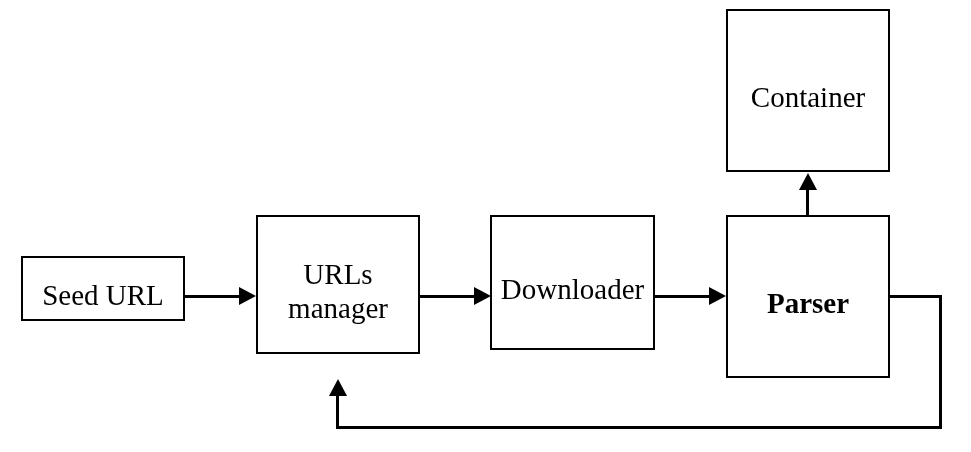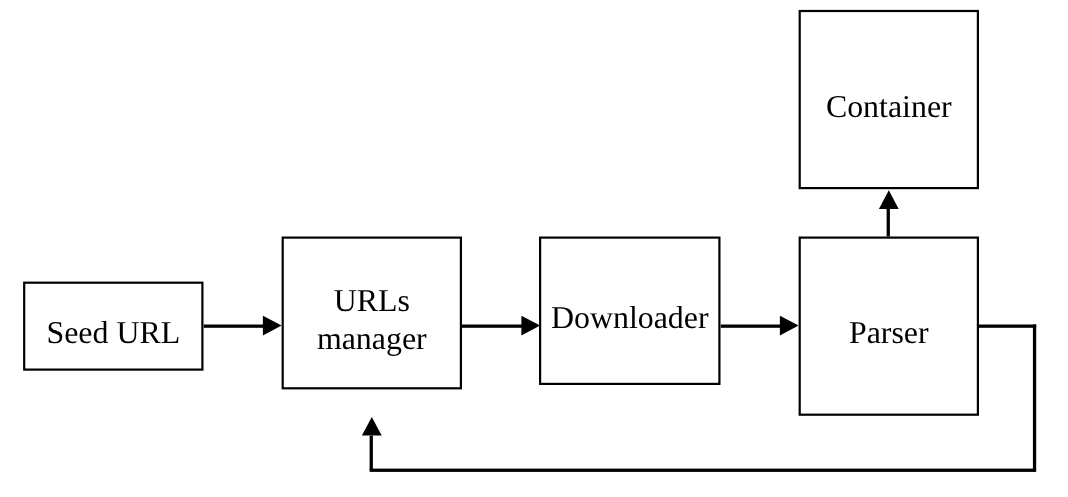--- a/index.html
+++ b/index.html
@@ -30,24 +30,24 @@
     line-height: 1.18;
     z-index: 3;
   }
   .node .label {
     display: block;
     white-space: pre-line;
     padding: 0 4px;
     margin-top: 13px;
   }
   
-  #node-seed-url   { left: 21px;  top: 256px; width: 164px; height: 81px;  font-size: 29px; }
+  #node-seed-url   { left: 21px;  top: 256px; width: 164px; height: 65px;  font-size: 29px; }
   #node-urls-manager { left: 256px; top: 215px; width: 164px; height: 139px; font-size: 29px; }
   #node-downloader { left: 490px; top: 215px; width: 165px; height: 135px; font-size: 29px; }
-  #node-parser     { left: 726px; top: 215px; width: 164px; height: 163px; font-size: 29px; }
+  #node-parser     { left: 726px; top: 215px; width: 164px; height: 163px; font-size: 29px; font-weight: bold; }
   #node-container  { left: 726px; top: 9px;   width: 164px; height: 163px; font-size: 29px; }
 
   
   .edge-h, .edge-v {
     position: absolute;
     background: #000000;
     z-index: 1;
   }
   .edge-h { height: 3px; }
   .edge-v { width: 3px; }

